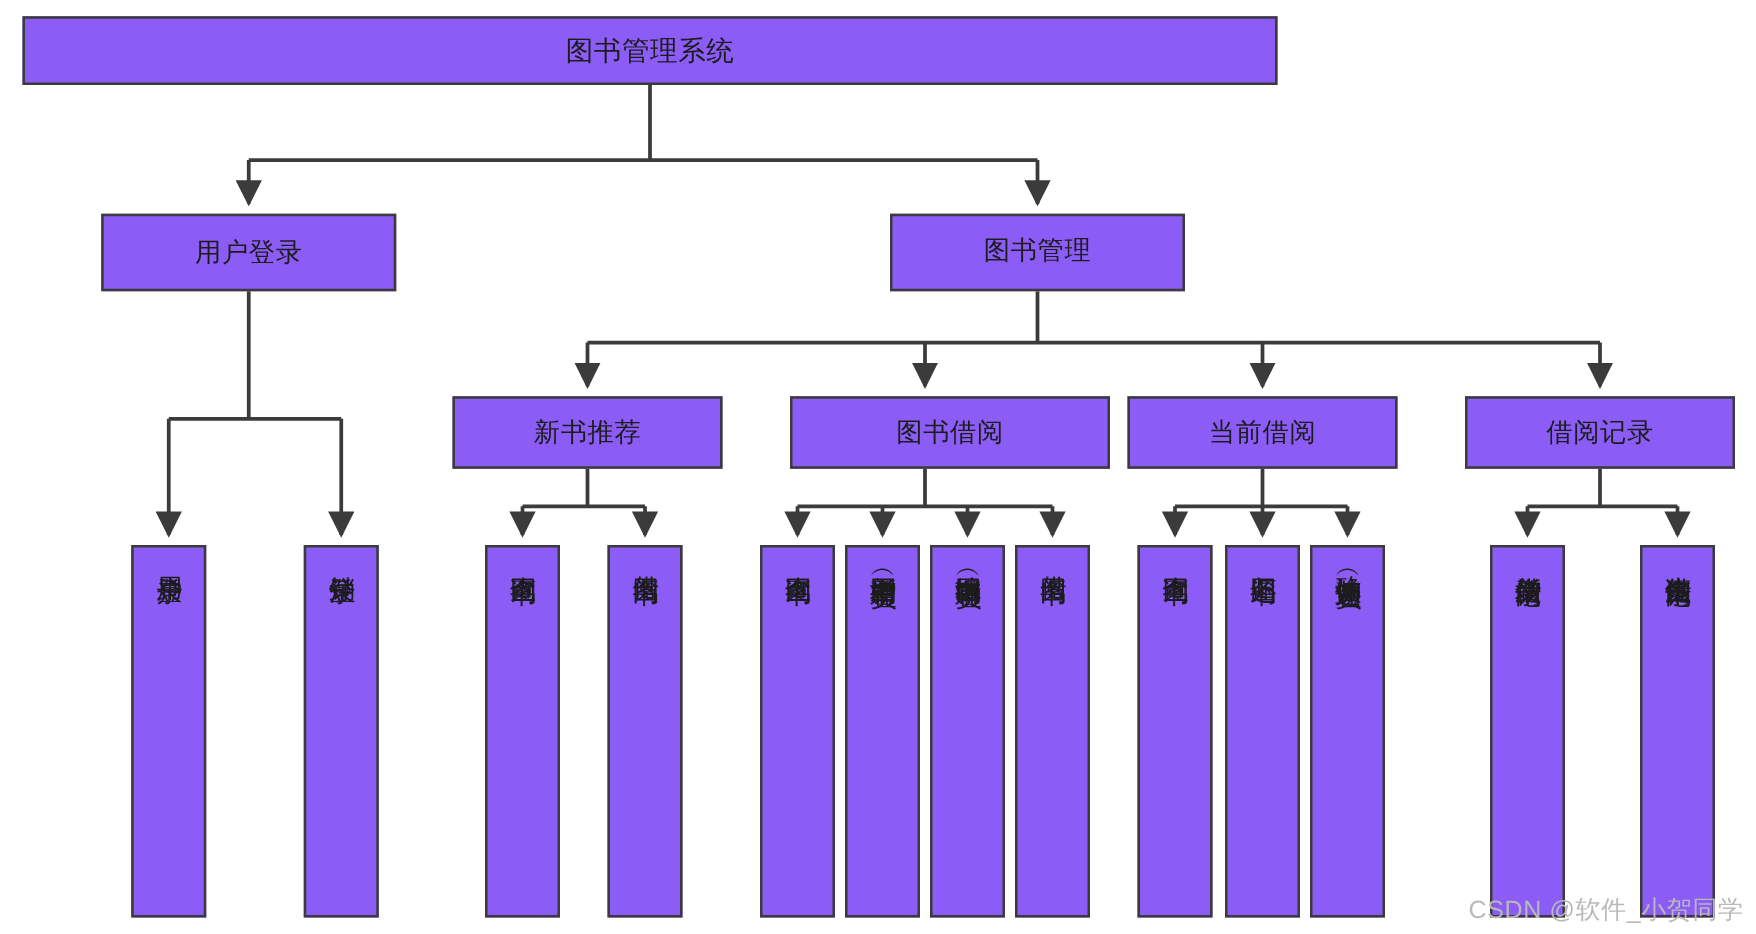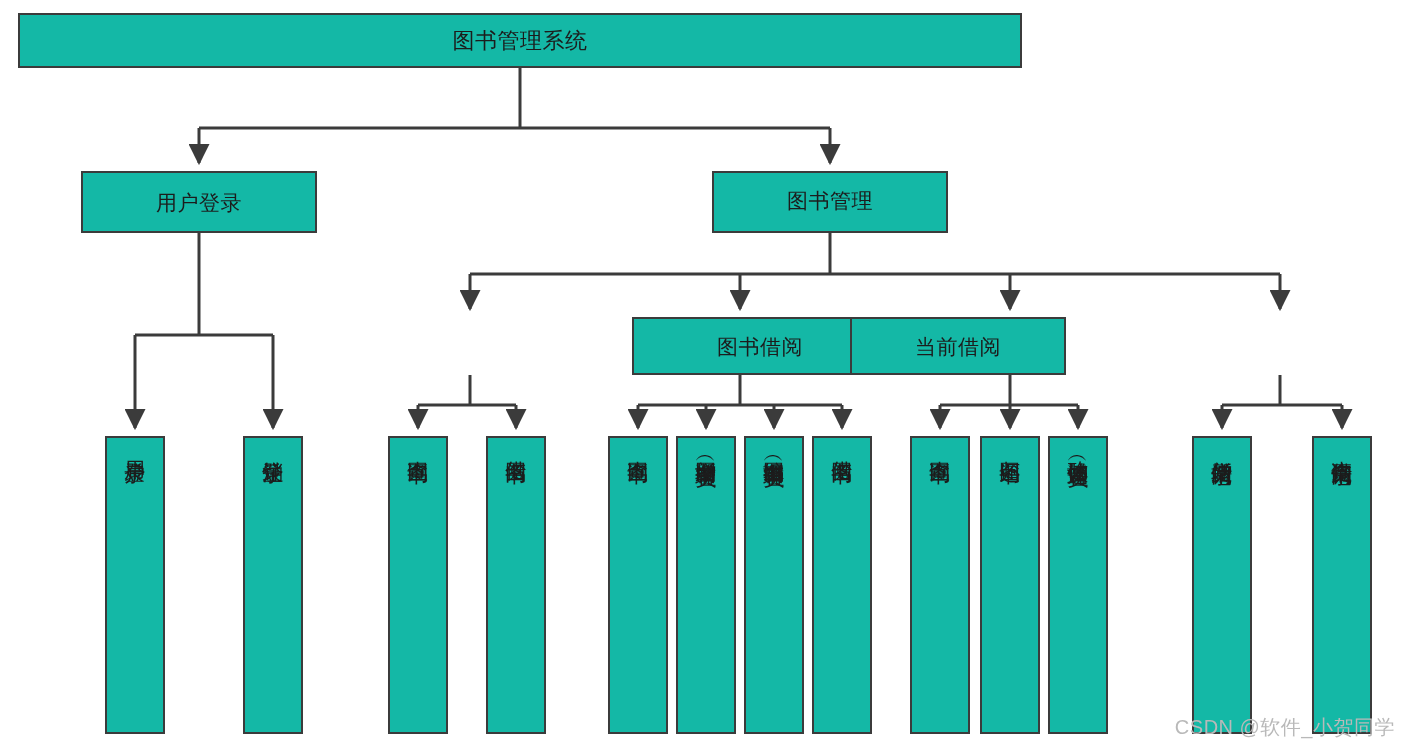--- a/index.html
+++ b/index.html
@@ -22,21 +22,21 @@
     position: absolute;
     left: 0;
     top: 0;
     width: 1405px;
     height: 747px;
     pointer-events: none;
   }
   .node {
     position: absolute;
     box-sizing: border-box;
-    background: #14b8a6;
+    background: #8b5cf6;
     border: 2px solid #3b3b3b;
     display: flex;
     align-items: center;
     justify-content: center;
     z-index: 2;
   }
   .node .lbl {
     color: #1c1c1c;
     letter-spacing: 0.5px;
     white-space: nowrap;
@@ -147,25 +147,31 @@
     <span class="lbl">图书管理系统</span>
   </div>
 
   <div class="node horiz" style="left:81px; top:171px; width:236px; height:62px;">
     <span class="lbl">用户登录</span>
   </div>
   <div class="node horiz" style="left:712px; top:171px; width:236px; height:62px;font-family:Liberation Mono, monospace;">
     <span class="lbl">图书管理</span>
   </div>
 
+  <div class="node horiz" style="left:362px; top:317px; width:216px; height:58px;">
+    <span class="lbl">新书推荐</span>
+  </div>
   <div class="node horiz" style="left:632px; top:317px; width:256px; height:58px;">
     <span class="lbl">图书借阅</span>
   </div>
-  <div class="node horiz" style="left:850px; top:317px; width:216px; height:58px;">
+  <div class="node horiz" style="left:902px; top:317px; width:216px; height:58px;">
     <span class="lbl">当前借阅</span>
+  </div>
+  <div class="node horiz" style="left:1172px; top:317px; width:216px; height:58px;">
+    <span class="lbl">借阅记录</span>
   </div>
 
   <div class="node vert" style="left:105px; top:436px; width:60px; height:298px;">
     <span class="lbl">用户登录</span>
   </div>
   <div class="node vert" style="left:243px; top:436px; width:60px; height:298px;">
     <span class="lbl">注销登录</span>
   </div>
 
   <div class="node vert" style="left:388px; top:436px; width:60px; height:298px;">

